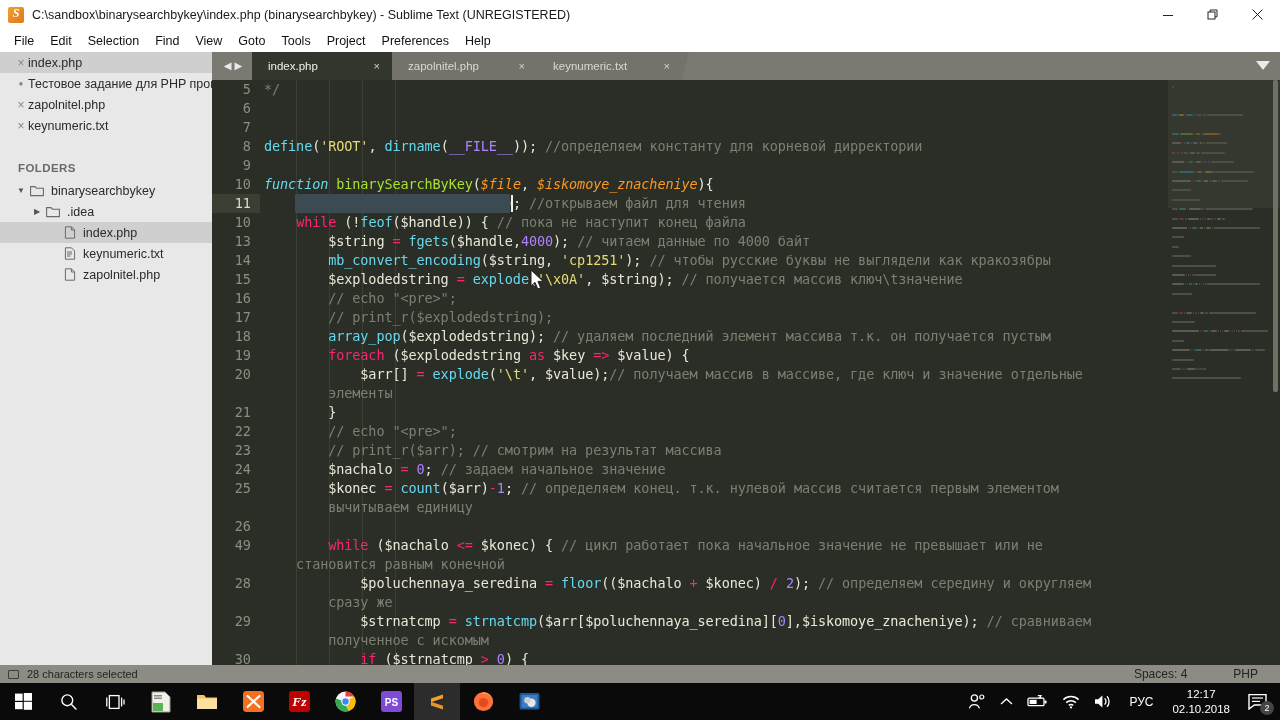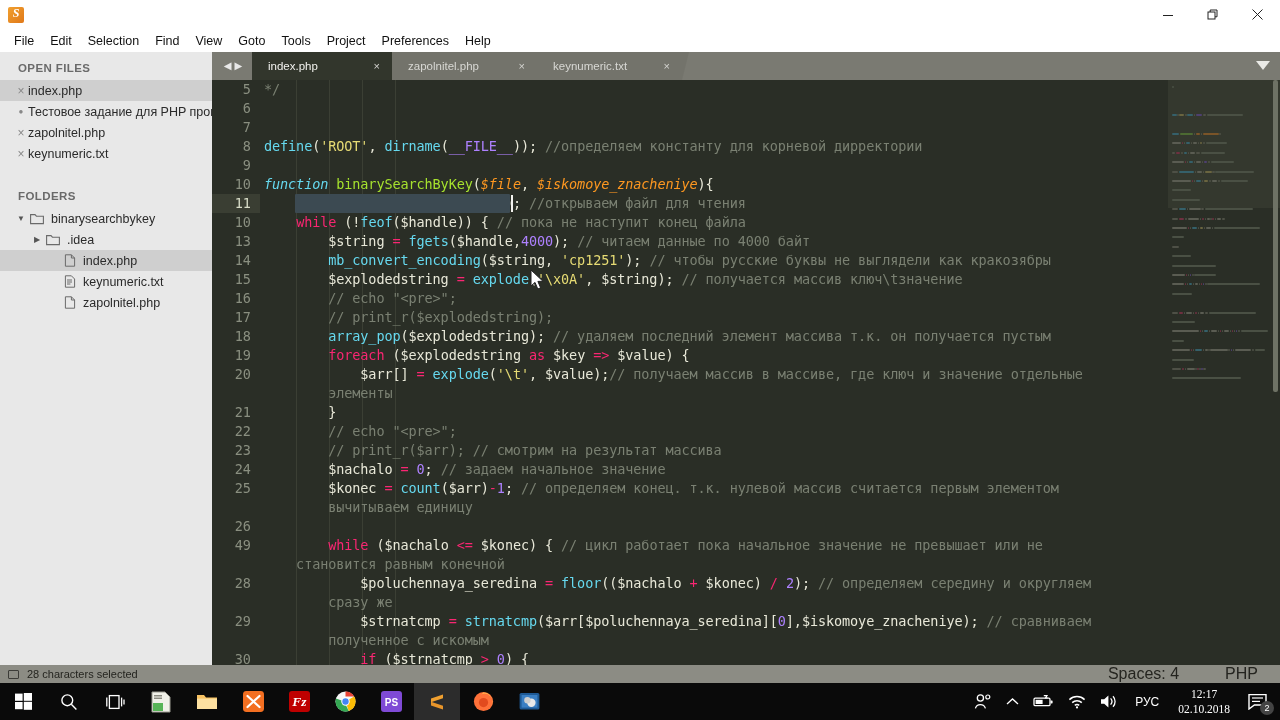--- a/index.html
+++ b/index.html
@@ -186,21 +186,21 @@
   .statusbar {
     position:absolute; left:0; top:665px; width:1280px; height:18px;
     background:#8c8c84; display:flex; align-items:center;
   }
   .sbar-ico {
     margin-left:8px; width:11px; height:9px; border:1.4px solid #3c3c38;
     border-radius:1px;
   }
   .sbar-txt { font-size:11px; color:#24241f; margin-left:8px; }
   .sbar-right { margin-left:auto; display:flex; gap:46px; margin-right:22px; }
-  .sbar-right span { font-size:16px; color:#24241f; }
+  .sbar-right span { font-size:12px; color:#24241f; }
 
   
   .taskbar {
     position:absolute; left:0; top:683px; width:1280px; height:37px;
     background:#0a0a0a; display:flex; align-items:center;
   }
   .tk {
     width:46px; height:37px; display:flex; align-items:center;
     justify-content:center; position:relative;
   }
@@ -208,36 +208,37 @@
   .tray { margin-left:auto; display:flex; align-items:center; height:37px; }
   .tray-i {
     display:flex; align-items:center; justify-content:center;
     padding:0 7px; height:37px;
   }
   .tray-lang { font-size:12px; color:#fff; padding:0 9px; }
   .tray-clock {
     display:flex; flex-direction:column; align-items:center;
     justify-content:center; padding:0 10px; height:37px; line-height:1.25;
   }
-  .tray-clock span { font-size:11.5px; color:#fff;font-family:Liberation Serif, serif; }
+  .tray-clock span { font-size:11.5px; color:#fff; }
   .tray-notif { padding:0 12px 0 8px; position:relative; height:37px;
     display:flex; align-items:center; }
   .notif-badge {
     position:absolute; right:6px; bottom:5px; width:14px; height:14px;
     border-radius:50%; background:#444; color:#fff; font-size:9px;
     display:flex; align-items:center; justify-content:center;
   }
 </style>
 </head>
 <body>
 
 <div id="app">
 
   <div class="titlebar">
     <div class="tb-icon"></div>
+    <div class="tb-title">C:\sandbox\binarysearchbykey\index.php (binarysearchbykey) - Sublime Text (UNREGISTERED)</div>
     <div class="tb-controls">
       <div class="tb-btn">
         <svg width="12" height="12" viewBox="0 0 12 12">
             <line x1="1" y1="6.5" x2="11" y2="6.5" stroke="#222" stroke-width="1"></line>
           </svg>
       </div>
       <div class="tb-btn">
         <svg width="12" height="12" viewBox="0 0 12 12">
           <rect x="1" y="3" width="7" height="7" fill="none" stroke="#222" stroke-width="1"></rect>
           <polyline points="3.2,3 3.2,1 10,1 10,7.8 8,7.8" fill="none" stroke="#222" stroke-width="1"></polyline>
@@ -259,21 +260,20 @@
       <div class="menu-item">Find</div>
       <div class="menu-item">View</div>
       <div class="menu-item">Goto</div>
       <div class="menu-item">Tools</div>
       <div class="menu-item">Project</div>
       <div class="menu-item">Preferences</div>
       <div class="menu-item">Help</div>
     </div>
 
   <div class="sidebar">
-    <div class="sb-head">OPEN FILES</div>
     <div id="open-files">
         <div class="sb-row sel">
           <span class="sb-x">×</span>
           <span class="sb-label">index.php</span>
         </div>
         <div class="sb-row">
           <span class="sb-dot" style="font-size: 8px;">●</span>
           <span class="sb-label">Тестовое задание для PHP програ</span>
         </div>
         <div class="sb-row">

